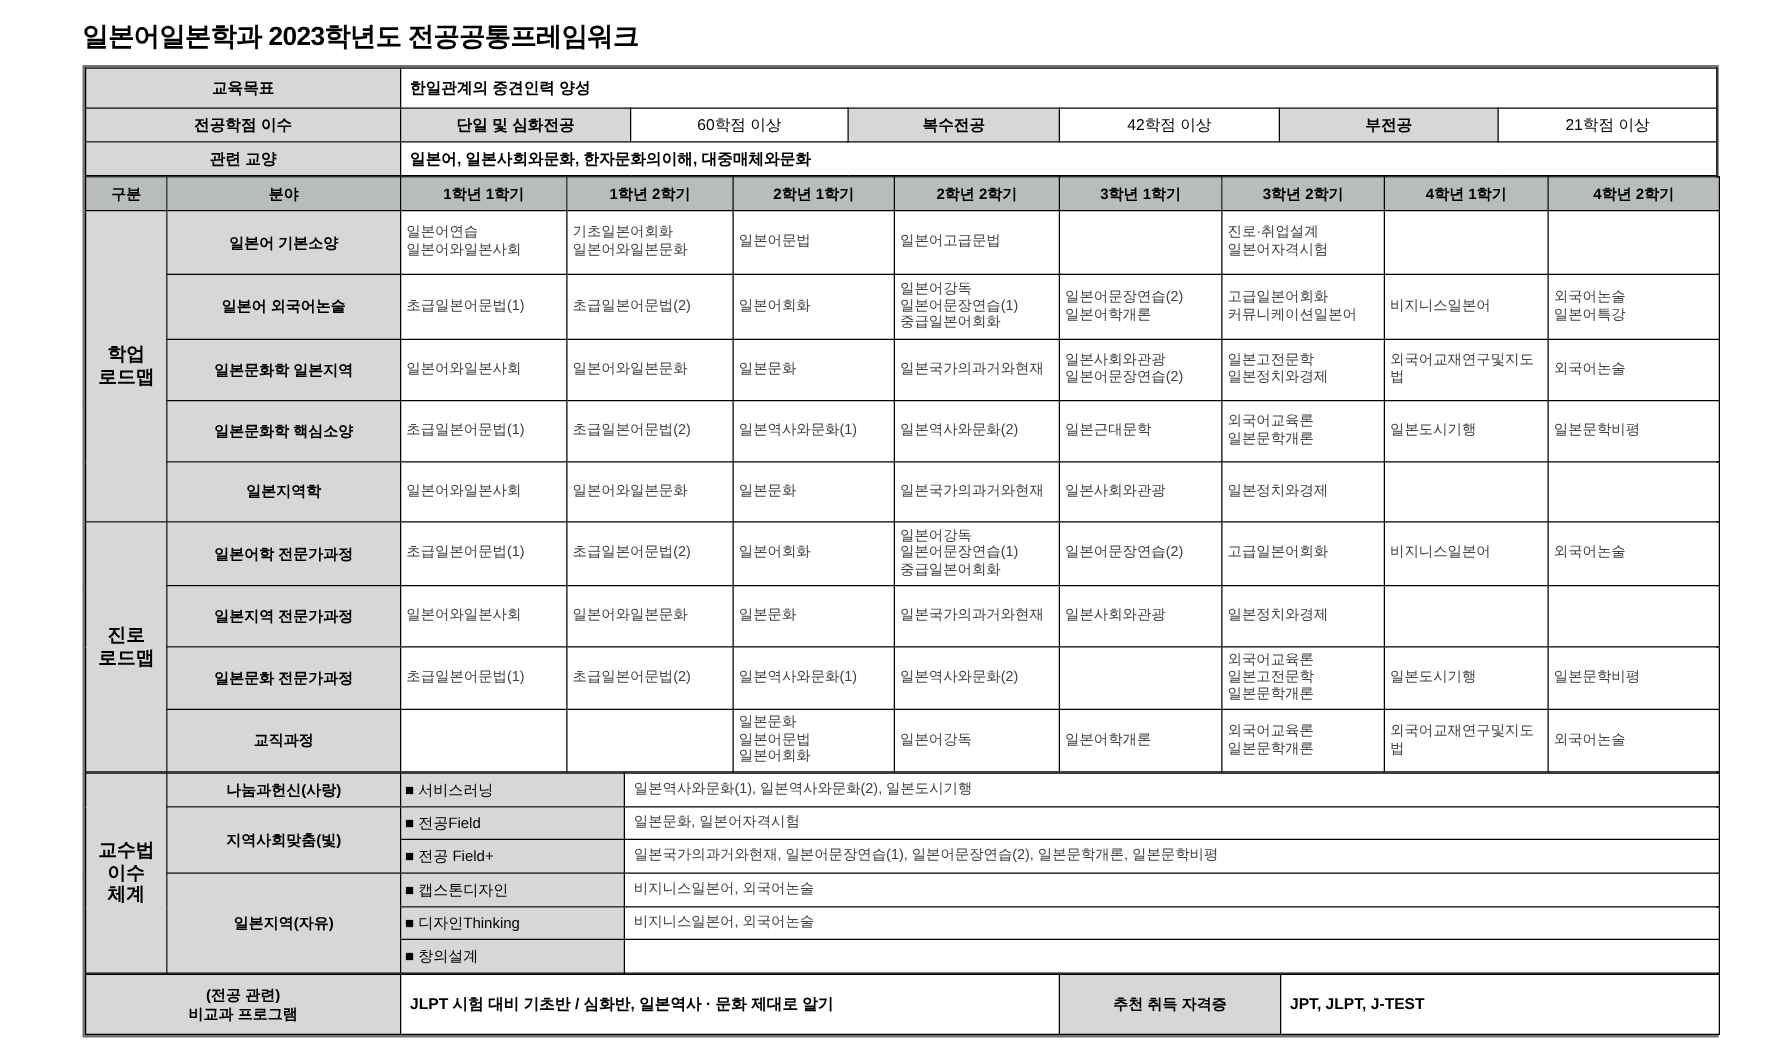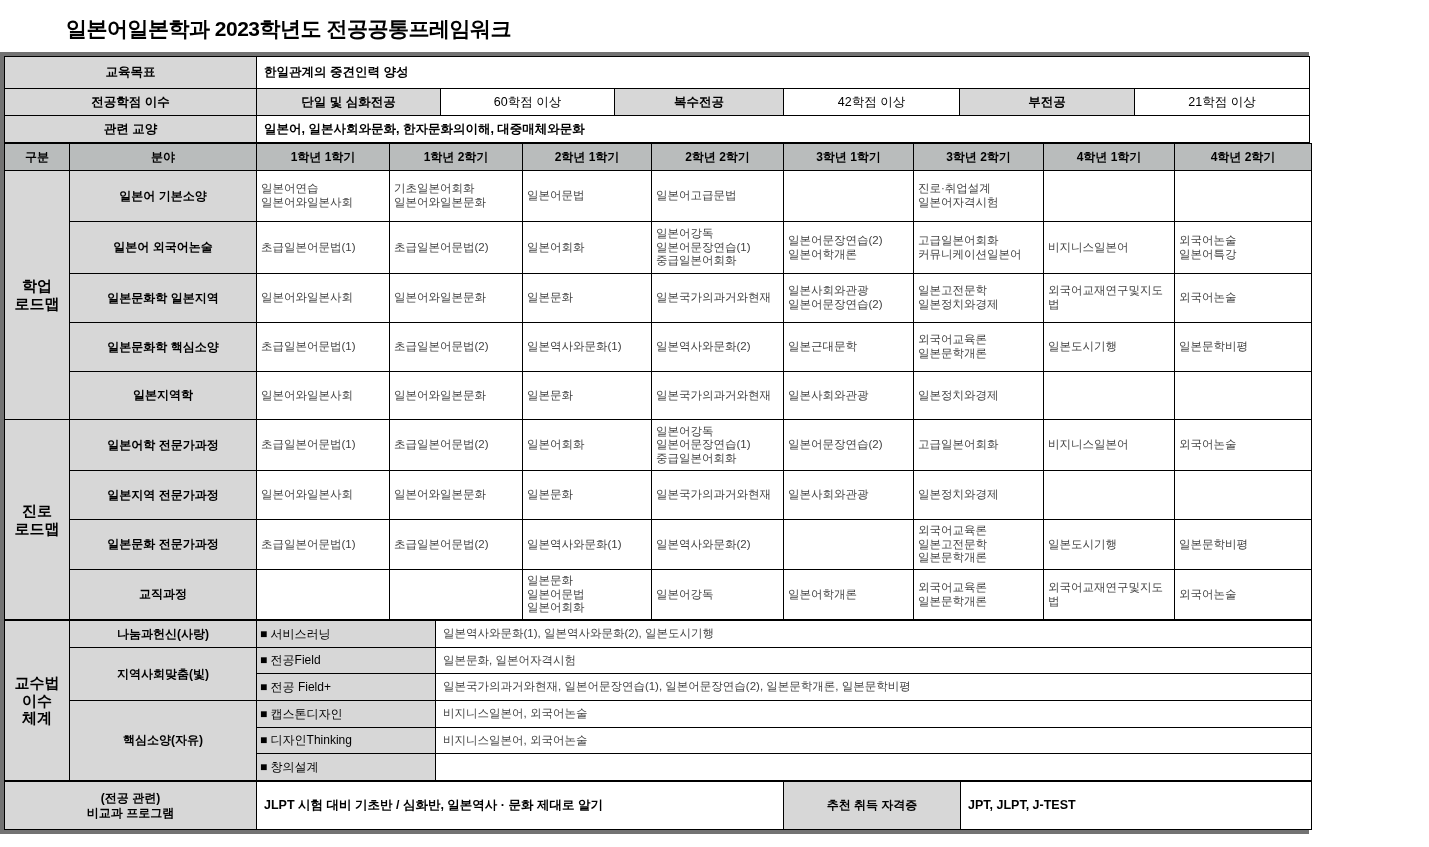--- a/index.html
+++ b/index.html
@@ -8,22 +8,22 @@
     width: 1429px; height: 847px;
     font-family: "Liberation Sans", "DejaVu Sans", sans-serif;
     color: #000;
   }
   .page { position: relative; width: 1429px; height: 847px; overflow: hidden; }
   .title {
     margin: 15px 0 9px 66px;
     font-size: 21px; font-weight: bold; letter-spacing: -0.5px;
   }
   .frame {
-    width: 1309px;
-    border: 4px solid #737373;
+    margin-left: 66px; width: 1309px;
+    border: 2px solid #737373;
   }
   table {
     width: 100%; border-collapse: collapse; table-layout: fixed;
   }
   td {
     border: 1px solid #000;
     overflow: hidden;
     vertical-align: middle;
     font-size: 11.5px;
     line-height: 1.18;
@@ -249,21 +249,21 @@
       <tr style="height:26px">
         <td class="cat" rowspan="2">지역사회맞춤(빛)</td>
         <td class="method">■ 전공Field</td>
         <td class="mcourse">일본문화, 일본어자격시험</td>
       </tr>
       <tr style="height:27px">
         <td class="method">■ 전공 Field+</td>
         <td class="mcourse">일본국가의과거와현재, 일본어문장연습(1), 일본어문장연습(2), 일본문학개론, 일본문학비평</td>
       </tr>
       <tr style="height:27px">
-        <td class="cat" rowspan="3">핵심소양(자유)</td>
+        <td class="cat" rowspan="3">일본지역(자유)</td>
         <td class="method">■ 캡스톤디자인</td>
         <td class="mcourse">비지니스일본어, 외국어논술</td>
       </tr>
       <tr style="height:26px">
         <td class="method">■ 디자인Thinking</td>
         <td class="mcourse">비지니스일본어, 외국어논술</td>
       </tr>
       <tr style="height:27px">
         <td class="method">■ 창의설계</td>
         <td class="mcourse"></td>

